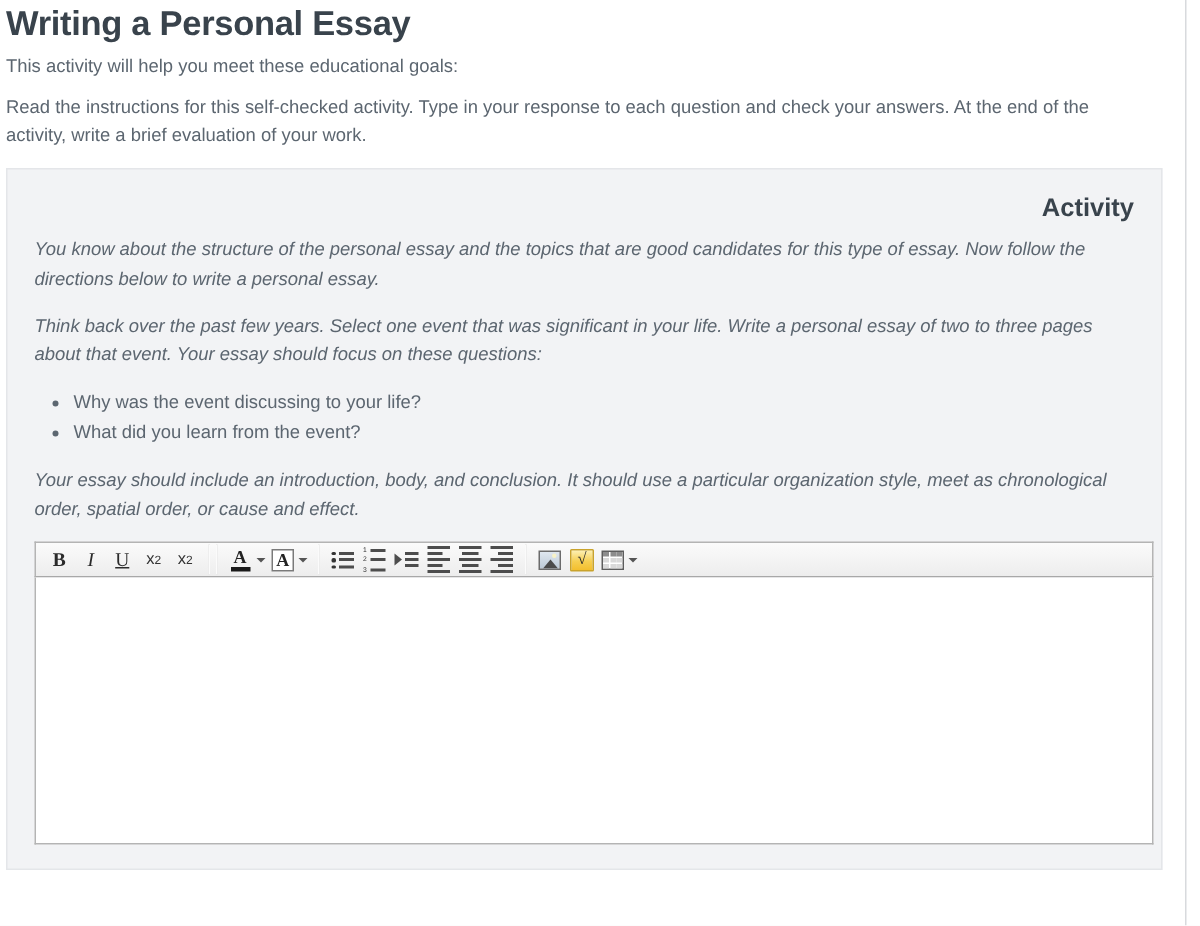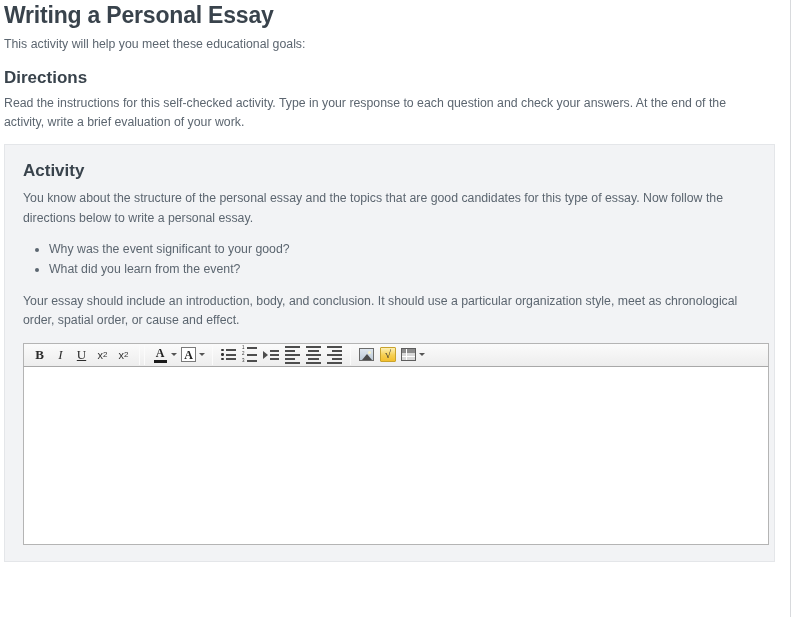--- a/index.html
+++ b/index.html
@@ -57,26 +57,28 @@
     background: #f2f3f5;
     border: 1px solid #e4e6e9;
     padding: 14px 18px 16px 18px;
     width: 771px;
   }
   h2.activity-title {
     font-size: 17px;
     font-weight: bold;
     color: #39434c;
     margin: 2px 0 8px 0;
+    text-align: right;
   }
   .activity-panel p {
     font-size: 12.3px;
     line-height: 1.58;
     color: #5c6670;
     margin: 0 0 12px 0;
+    font-style: italic;
   }
   ul.question-list {
     margin: 0 0 12px 0;
     padding-left: 26px;
     list-style: disc;
   }
   ul.question-list li {
     font-size: 12.3px;
     line-height: 1.62;
     color: #5c6670;
@@ -259,29 +261,29 @@
 </style>
 </head>
 <body>
 
 <div class="page">
   <div class="content">
 
     <h1 class="page-title">Writing a Personal Essay</h1>
     <p class="body-text">This activity will help you meet these educational goals:</p>
 
-    <h2 class="section-title">Directions</h2>
     <p class="body-text">Read the instructions for this self-checked activity. Type in your response to each question and check your answers. At the end of the activity, write a brief evaluation of your work.</p>
 
     <div class="activity-panel">
       <h2 class="activity-title">Activity</h2>
       <p>You know about the structure of the personal essay and the topics that are good candidates for this type of essay. Now follow the directions below to write a personal essay.</p>
+      <p>Think back over the past few years. Select one event that was significant in your life. Write a personal essay of two to three pages about that event. Your essay should focus on these questions:</p>
 
       <ul class="question-list">
-        <li>Why was the event significant to your good?</li>
+        <li>Why was the event discussing to your life?</li>
         <li>What did you learn from the event?</li>
       </ul>
 
       <p>Your essay should include an introduction, body, and conclusion. It should use a particular organization style, meet as chronological order, spatial order, or cause and effect.</p>
 
       <div class="editor">
 
         <div class="toolbar">
 
           <div class="tb-group">

